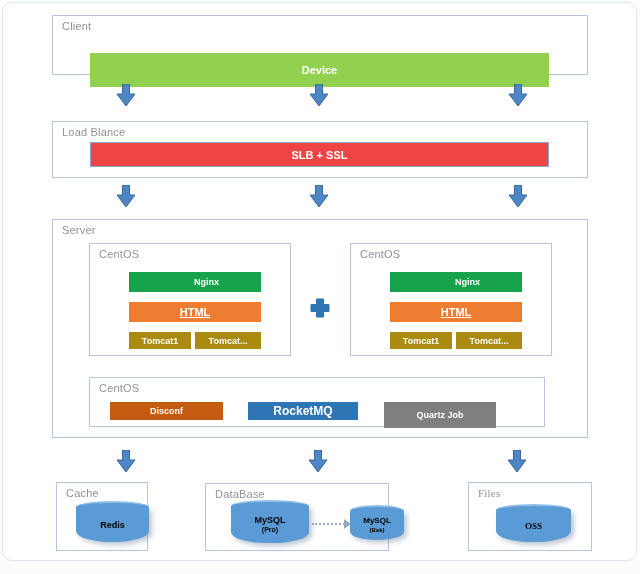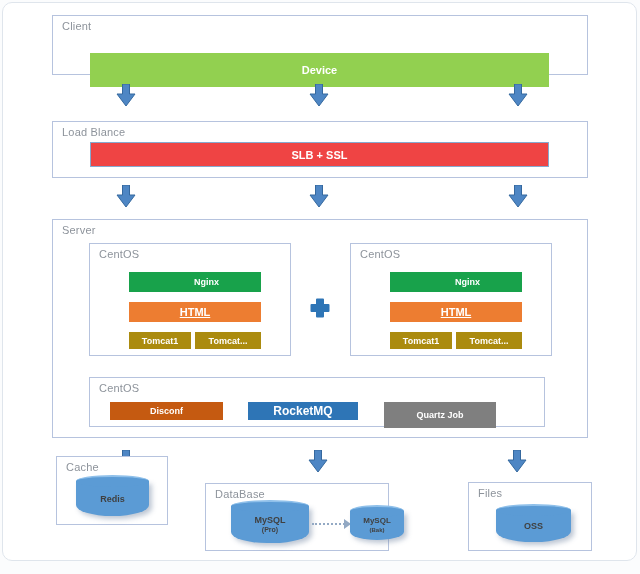--- a/index.html
+++ b/index.html
@@ -29,21 +29,21 @@
   .tomcat   { background:#ab8b0f; font-size:9px; }
   .disconf  { background:#c55a11; font-size:9px; }
   .rocketmq { background:#2e75b6; font-size:12px; }
   .quartz   { background:#7f7f7f; font-size:9px; }
   .arr { position:absolute; width:20px; height:22px; }
   .plus { position:absolute; width:20px; height:20px; }
   .cyl {
     position:absolute; background:#5b9bd5;
     border-radius:0 0 36px 36px / 0 0 11px 11px;
     box-shadow:3px 3px 5px rgba(110,130,160,.45);
-    color:#404040; font-weight:bold; text-align:center;
+    color:#000000; font-weight:bold; text-align:center;
     display:flex; flex-direction:column; align-items:center; justify-content:center;
   }
   .cyl::before {
     content:""; position:absolute; left:0; right:0; top:-6px; height:12px;
     background:#5b9bd5; border-radius:50%;
     border-top:2px solid #8fc0ea; box-sizing:border-box;
   }
   .cyl .t1 { position:relative; font-size:9px; line-height:10px; }
   .cyl .t2 { position:relative; font-size:7px; line-height:9px; font-weight:bold; }
   .dotline { position:absolute; border-top:2px dotted #93a9c4; }
@@ -122,39 +122,39 @@
   <svg class="arr" style="left:116px; top:450px;" viewBox="0 0 20 22">
     <path d="M6.5 0 H13.5 V10 H19 L10 22 L1 10 H6.5 Z" fill="#4e86c4" stroke="#35689e" stroke-width="1"></path>
   </svg>
   <svg class="arr" style="left:308px; top:450px;" viewBox="0 0 20 22">
     <path d="M6.5 0 H13.5 V10 H19 L10 22 L1 10 H6.5 Z" fill="#4e86c4" stroke="#35689e" stroke-width="1"></path>
   </svg>
   <svg class="arr" style="left:507px; top:450px;" viewBox="0 0 20 22">
     <path d="M6.5 0 H13.5 V10 H19 L10 22 L1 10 H6.5 Z" fill="#4e86c4" stroke="#35689e" stroke-width="1"></path>
   </svg>
 
-  <div class="sect" style="left:56px; top:456px; width:112px; height:69px;">
+  <div class="sect" style="left:56px; top:482px; width:92px; height:69px;">
     <span class="sect-label">Cache</span>
     <div class="cyl" style="left:19px; top:24px; width:73px; height:35px;">
       <span class="t1">Redis</span>
     </div>
   </div>
 
   <div class="sect" style="left:205px; top:483px; width:184px; height:68px;">
     <span class="sect-label">DataBase</span>
     <div class="cyl" style="left:25px; top:22px; width:78px; height:37px;">
       <span class="t1">MySQL</span>
       <span class="t2">(Pro)</span>
     </div>
     <div class="dotline" style="left:106px; top:39px; width:36px;"></div>
     <div class="cyl" style="left:144px; top:27px; width:54px; height:29px;">
       <span class="t1" style="font-size:8px;">MySQL</span>
       <span class="t2" style="font-size:6px;">(Bak)</span>
     </div>
   </div>
 
-  <div class="sect" style="left:468px; top:482px; width:124px; height:69px;">
+  <div class="sect" style="left:468px; top:482px; width:124px; height:69px;font-family:Liberation Serif, serif;">
     <span class="sect-label">Files</span>
     <div class="cyl" style="left:27px; top:27px; width:75px; height:32px;">
       <span class="t1">OSS</span>
     </div>
   </div>
 </div>
 
 </body></html>

